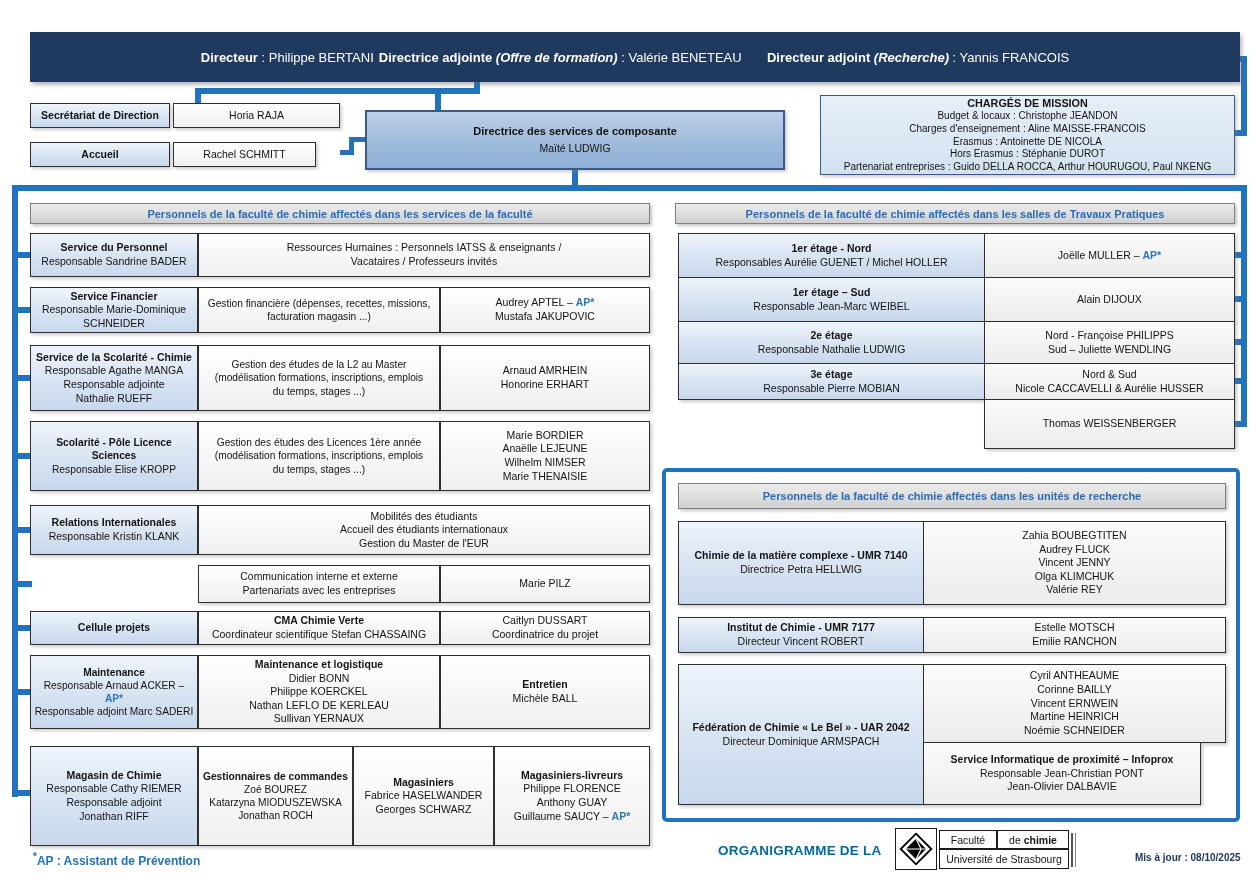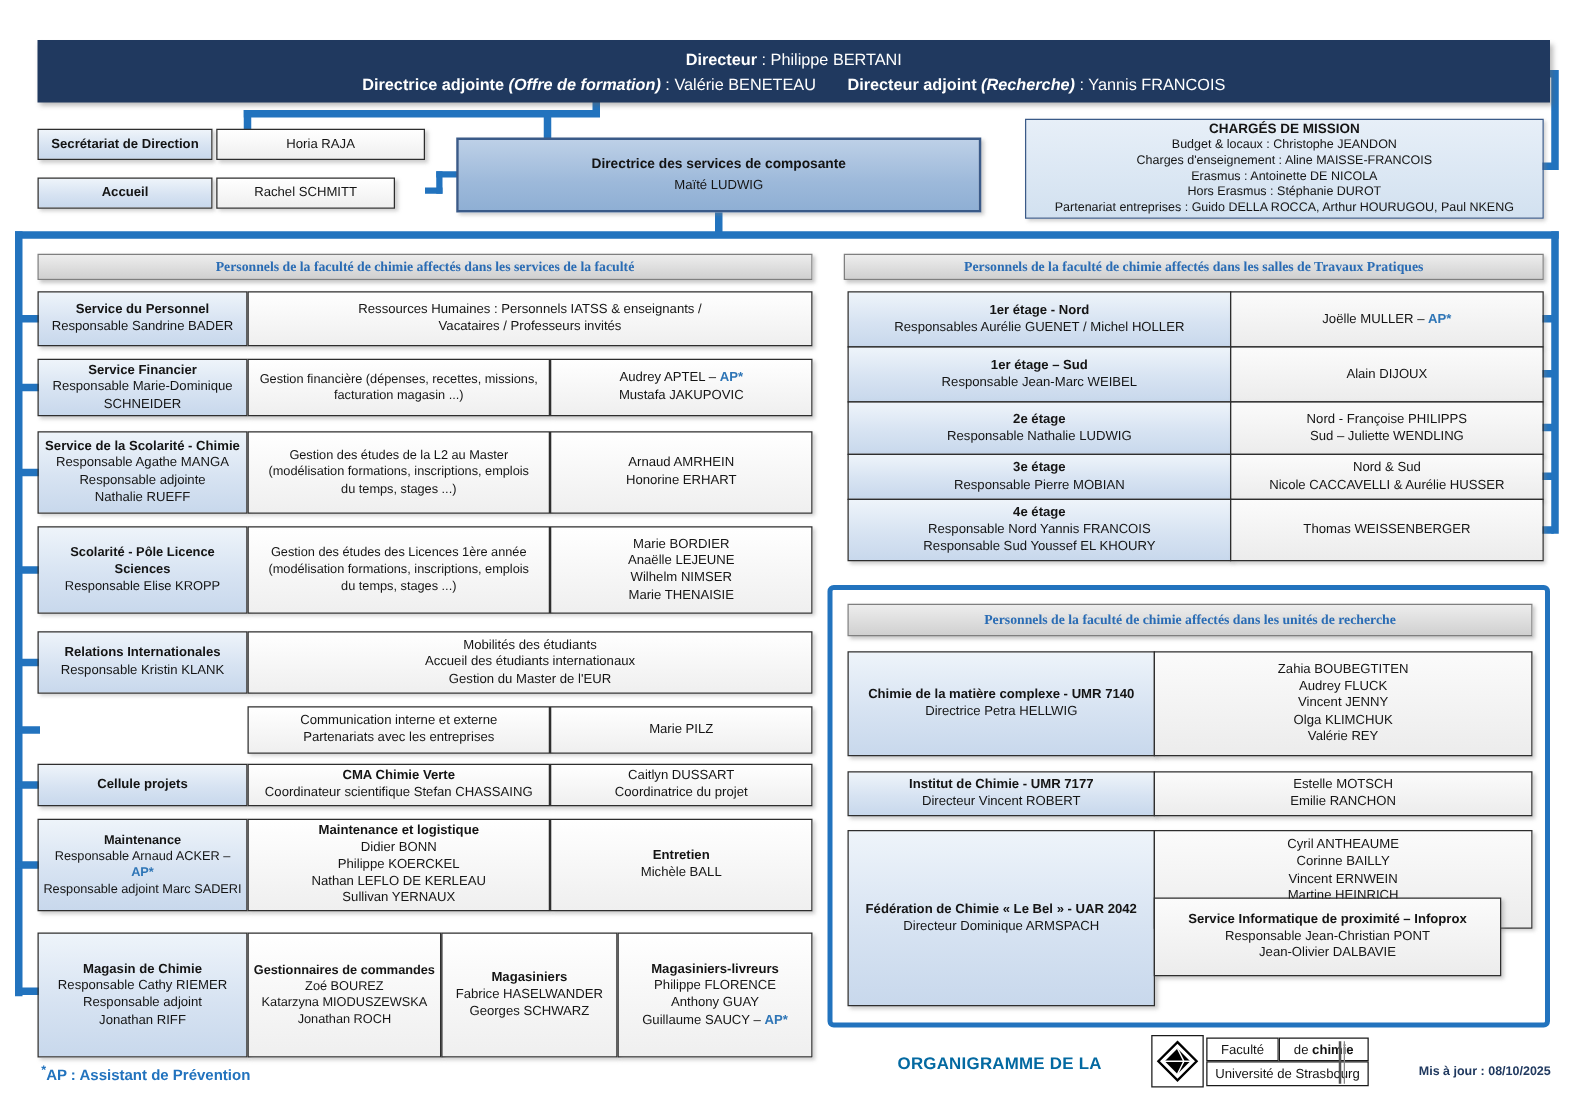--- a/index.html
+++ b/index.html
@@ -1,44 +1,44 @@
 <!DOCTYPE html>
 <html><head>
 <meta charset="utf-8">
 <style>
   html,body { margin:0; padding:0; background:#fff; }
   .page { position:relative; width:1256px; height:880px; background:#ffffff;
           font-family:"Liberation Sans", sans-serif; color:#141414; overflow:hidden; }
   .abs { position:absolute; }
   .conn { position:absolute; background:#2273be; }
-  .navy { position:absolute; background:#20395f; color:#ffffff; display:flex; flex-direction:column;
+  .navy { position:absolute; background:#20395f; color:#ffffff; display:flex; flex-direction:row;
           justify-content:center; align-items:center; gap:5px; font-size:13px;
           box-shadow:2px 3px 4px rgba(100,100,100,.45); }
   .navy .it { font-style:italic; font-weight:700; }
   .navy b { font-weight:700; }
   .box { position:absolute; border:1.4px solid #2e2e2e; background:linear-gradient(180deg,#ffffff,#efefef);
          display:flex; flex-direction:column; justify-content:center; align-items:center; text-align:center;
          font-size:10.5px; line-height:1.3; box-shadow:2px 2px 3px rgba(130,130,130,.4); padding:2px 3px; box-sizing:border-box; }
   .blue { background:linear-gradient(180deg,#eef4fa 0%,#d7e3f2 55%,#c8d8ec 100%); }
   .bigblue { background:linear-gradient(180deg,#bdd0e7 0%,#9db9da 60%,#8fafd4 100%);
              border:2px solid #3a5a88; }
   .ltblue { background:linear-gradient(180deg,#e7eff8 0%,#d2e1f0 100%); border:1.8px solid #3a5a88; }
   .greyhdr { position:absolute; background:linear-gradient(180deg,#ededed,#d0d0d0); border:1.3px solid #7f7f7f;
              color:#2a6cb4; font-weight:700; font-size:11px; display:flex; justify-content:center; align-items:center;
-             box-shadow:2px 2px 3px rgba(130,130,130,.45); box-sizing:border-box;font-family:Liberation Serif, serif; }
+             box-shadow:2px 2px 3px rgba(130,130,130,.45); box-sizing:border-box; }
   .valcell { background:linear-gradient(180deg,#fbfbfb,#ececec); }
   .bt { font-weight:700; }
   .ml { white-space:pre-line; }
   .ap { color:#2e75b6; font-weight:700; }
   .research-frame { position:absolute; border:4px solid #2273be; border-radius:5px; background:#ffffff; box-sizing:border-box; }
   .note { position:absolute; color:#2273be; font-weight:700; font-size:12px; }
   .orga { position:absolute; color:#0369a1; font-weight:700; font-size:13.5px; letter-spacing:.2px; }
   .updated { position:absolute; color:#20395f; font-weight:700; font-size:10px; }
   .logo-cell { border:1.3px solid #1a1a1a; background:#fff; display:flex; justify-content:center; align-items:center;
-               font-size:10.5px; box-sizing:border-box; position:absolute;margin-left:26px; }
+               font-size:10.5px; box-sizing:border-box; position:absolute; }
 </style>
 </head>
 <body>
 
 <div class="page">
 
   <div class="conn" style="left:474px;top:80px;width:6px;height:12px"></div>
   <div class="conn" style="left:195px;top:88px;width:285px;height:6px"></div>
   <div class="conn" style="left:195px;top:88px;width:6px;height:16px"></div>
   <div class="conn" style="left:435px;top:88px;width:6px;height:23px"></div>
@@ -266,25 +266,20 @@
 
   <div class="box blue" style="left:678px;top:363px;width:307px;height:37px">
     <div class="bt">3e étage</div>
     <div class="ml">Responsable Pierre MOBIAN</div>
   </div>
   <div class="box valcell" style="left:984px;top:363px;width:251px;height:37px">
     <div class="ml">Nord &amp; Sud
 Nicole CACCAVELLI &amp; Aurélie HUSSER</div>
   </div>
 
-  <div class="box blue" style="left:678px;top:399px;width:307px;height:50px">
-    <div class="bt">4e étage</div>
-    <div class="ml">Responsable Nord Yannis FRANCOIS
-Responsable Sud Youssef EL KHOURY</div>
-  </div>
   <div class="box valcell" style="left:984px;top:399px;width:251px;height:50px">
     <div class="ml">Thomas WEISSENBERGER</div>
   </div>
 
   <div class="research-frame" style="left:662px;top:468px;width:578px;height:354px"></div>
   <div class="greyhdr" style="left:678px;top:483px;width:548px;height:26px">
     <span>Personnels de la faculté de chimie affectés dans les unités de recherche</span>
   </div>
 
   <div class="box blue" style="left:678px;top:521px;width:246px;height:84px">
@@ -312,21 +307,21 @@
     <div class="bt">Fédération de Chimie « Le Bel » - UAR 2042</div>
     <div class="ml">Directeur Dominique ARMSPACH</div>
   </div>
   <div class="box valcell" style="left:923px;top:664px;width:303px;height:79px">
     <div class="ml">Cyril ANTHEAUME
 Corinne BAILLY
 Vincent ERNWEIN
 Martine HEINRICH
 Noémie SCHNEIDER</div>
   </div>
-  <div class="box valcell" style="left:923px;top:718px;width:278px;height:63px">
+  <div class="box valcell" style="left:923px;top:742px;width:278px;height:63px">
     <div class="bt">Service Informatique de proximité – Infoprox</div>
     <div class="ml">Responsable Jean-Christian PONT
 Jean-Olivier DALBAVIE</div>
   </div>
 
   <div class="note" style="left:33px;top:851px">
     <sup>*</sup><span>AP : Assistant de Prévention</span>
   </div>
 
   <div class="orga" style="left:718px;top:843px">

